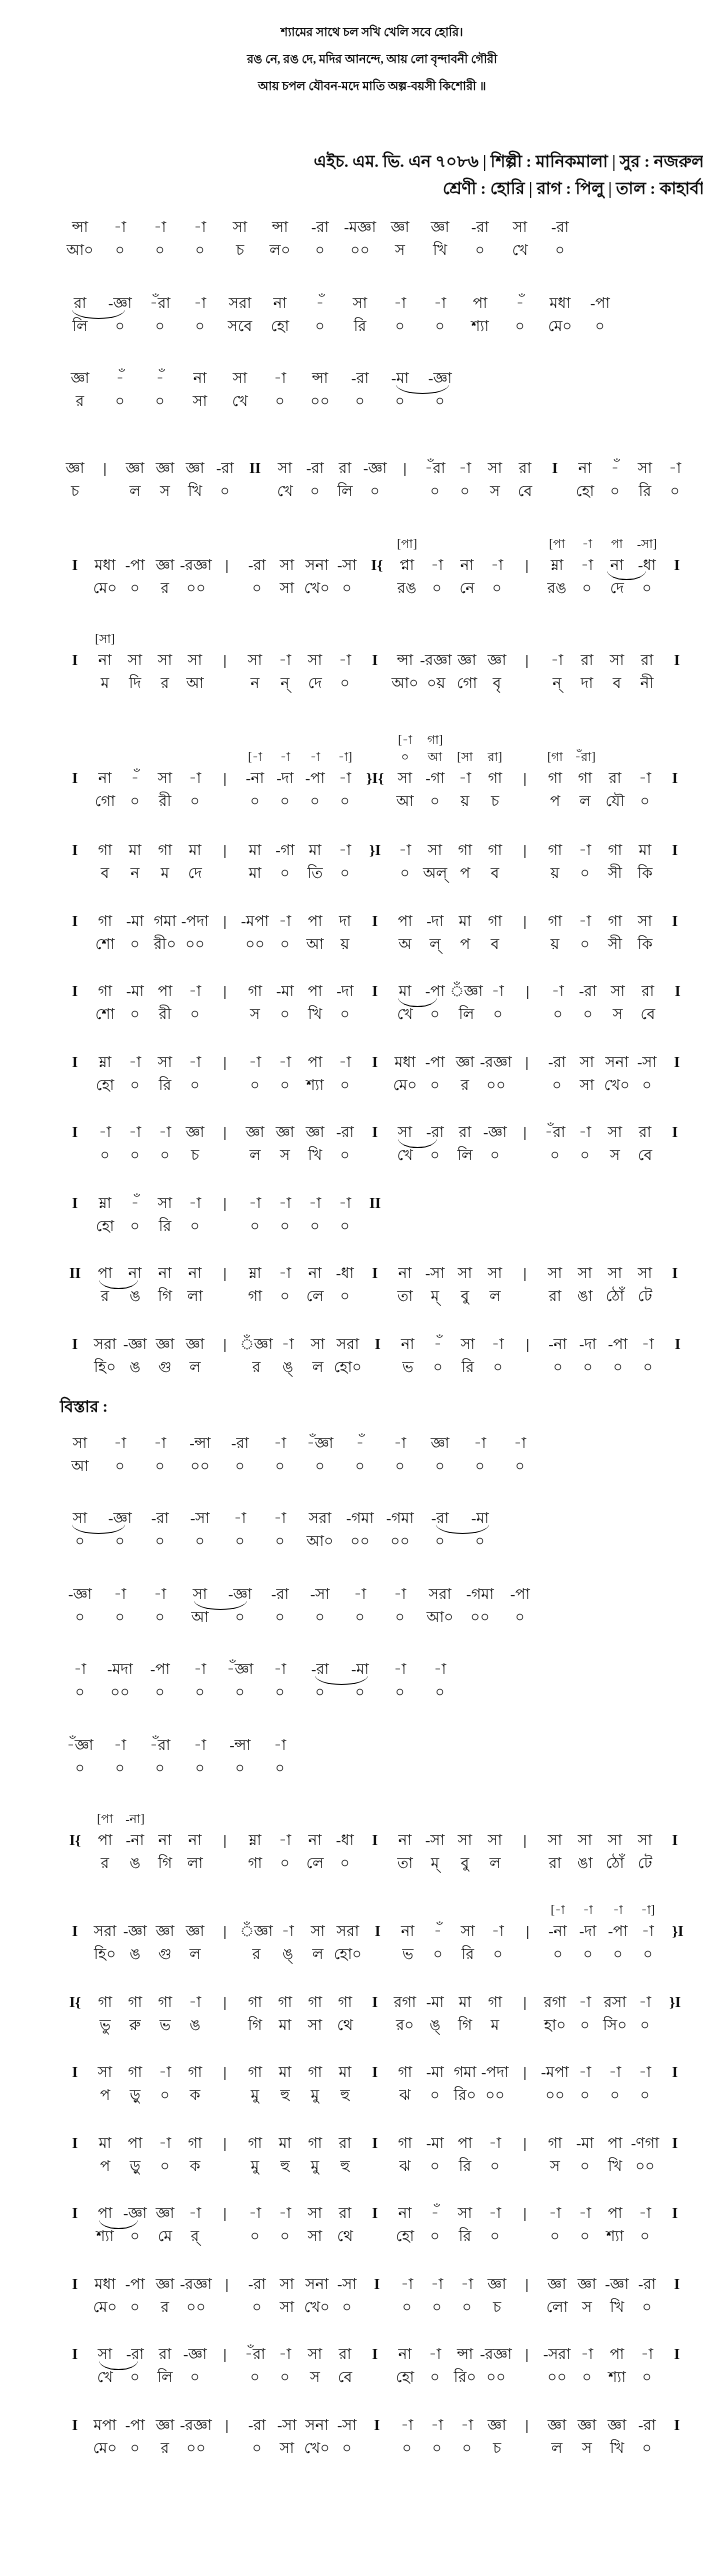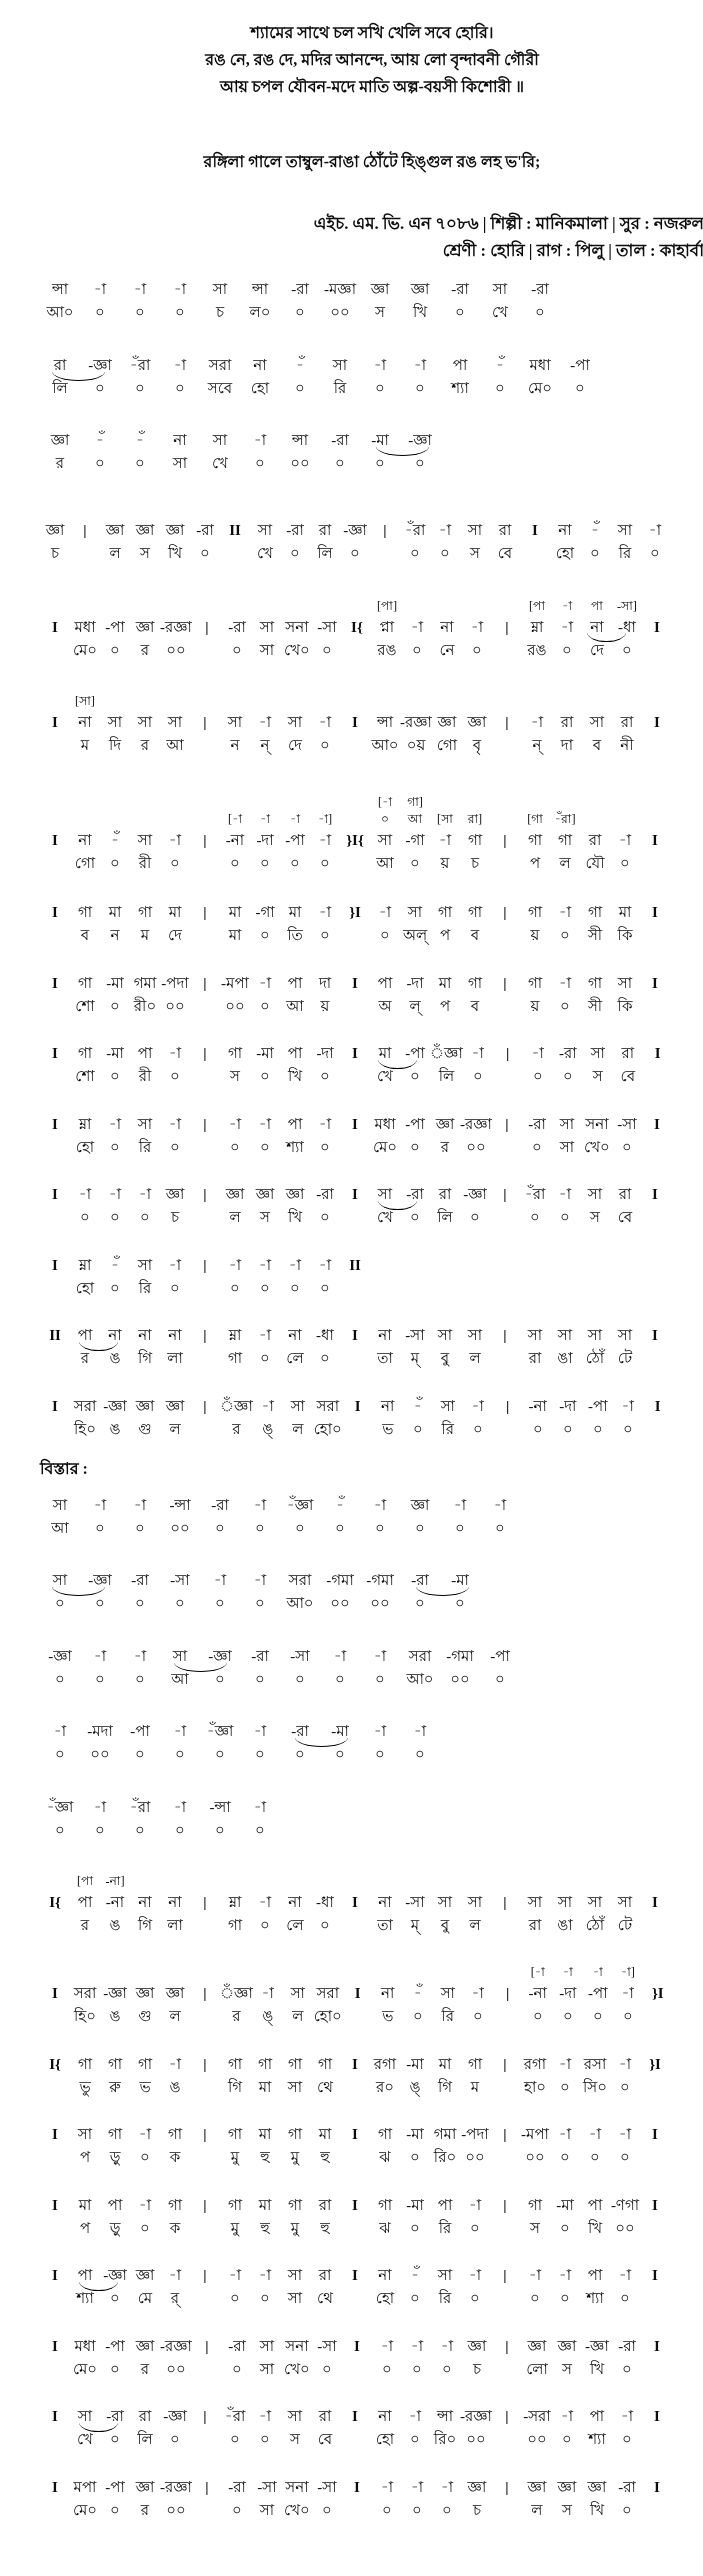--- a/index.html
+++ b/index.html
@@ -2,24 +2,24 @@
 <html style="font-size:14px"><head>
 <meta charset="utf-8">
 <style>
   html,body{margin:0;padding:0;}
   body{
     width:704px;min-height:2576px;background:#ffffff;color:#0d0d0d;
     font-family:"Liberation Serif","DejaVu Serif",serif;
     position:relative;overflow:hidden;
   }
   .sheet{padding-top:19.4px;}
-  .song-head{ text-align:center; font-weight:bold; font-size:16px; line-height:27px; padding-left:40px;}
+  .song-head{ text-align:center; font-weight:bold; font-size:12px; line-height:27px; padding-left:40px;}
   .stanza2{margin-top:48px;}
   .credits{ text-align:right; font-weight:bold; font-size:16.7px; line-height:27px; margin-top:35px;}
-  .notation{ padding-left:40px; margin-top:14px;}
+  .notation{ padding-left:60px; margin-top:14px;}
   .section-label{ font-weight:bold; font-size:16px; margin-top:14px; }
   .nrow{ position:relative; display:flex; align-items:flex-end; margin-top:23px;}
   .cell{ display:flex; flex-direction:column; align-items:center; }
   .nrow.barred .cell{ min-width:30px; }
   .nrow.wide .cell{ min-width:40px; }
   .cell.barcell{ min-width:13px; }
   .sup,.sup2{ font-size:12.3px; line-height:17.6px; height:17.6px; white-space:nowrap; }
   .note{ font-size:15px; line-height:22px; white-space:nowrap; }
   .lyr{ font-size:15px; line-height:25.5px; white-space:nowrap; }
   .barchar{ font-weight:bold; }
@@ -30,21 +30,20 @@
 </head>
 <body>
 
 <div class="sheet">
 
   <div class="song-head">
     <div>শ্যামের সাথে চল সখি খেলি সবে হোরি।</div>
     <div>রঙ নে, রঙ দে, মদির আনন্দে, আয় লো বৃন্দাবনী গৌরী</div>
     <div>আয় চপল যৌবন-মদে মাতি অল্প-বয়সী কিশোরী ॥</div>
     <div class="stanza2">
-      <div>রঙ্গিলা গালে তাম্বুল-রাঙা ঠোঁটে হিঙ্গুল রঙ লহ ভ'রি;</div>
     </div>
   </div>
 
   <div class="credits">
     <div>এইচ. এম. ভি. এন ৭০৮৬ | শিল্পী : মানিকমালা | সুর : নজরুল</div>
     <div>শ্রেণী : হোরি | রাগ : পিলু | তাল : কাহার্বা</div>
   </div>
 
   <div class="notation">
       <div class="nrow wide" style="margin-top: 10.6px;">

